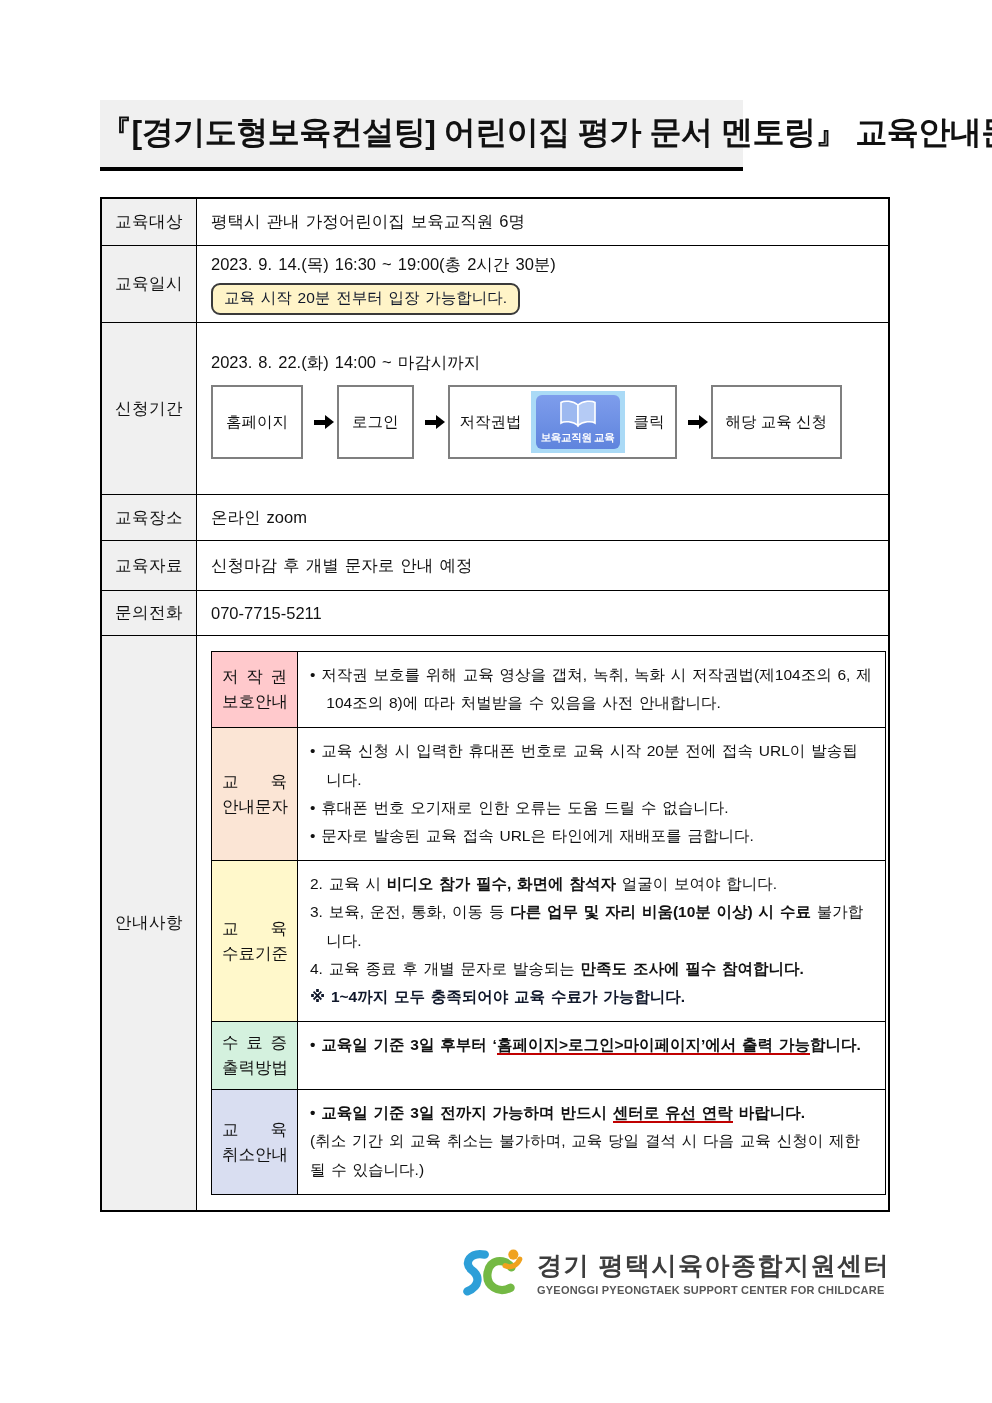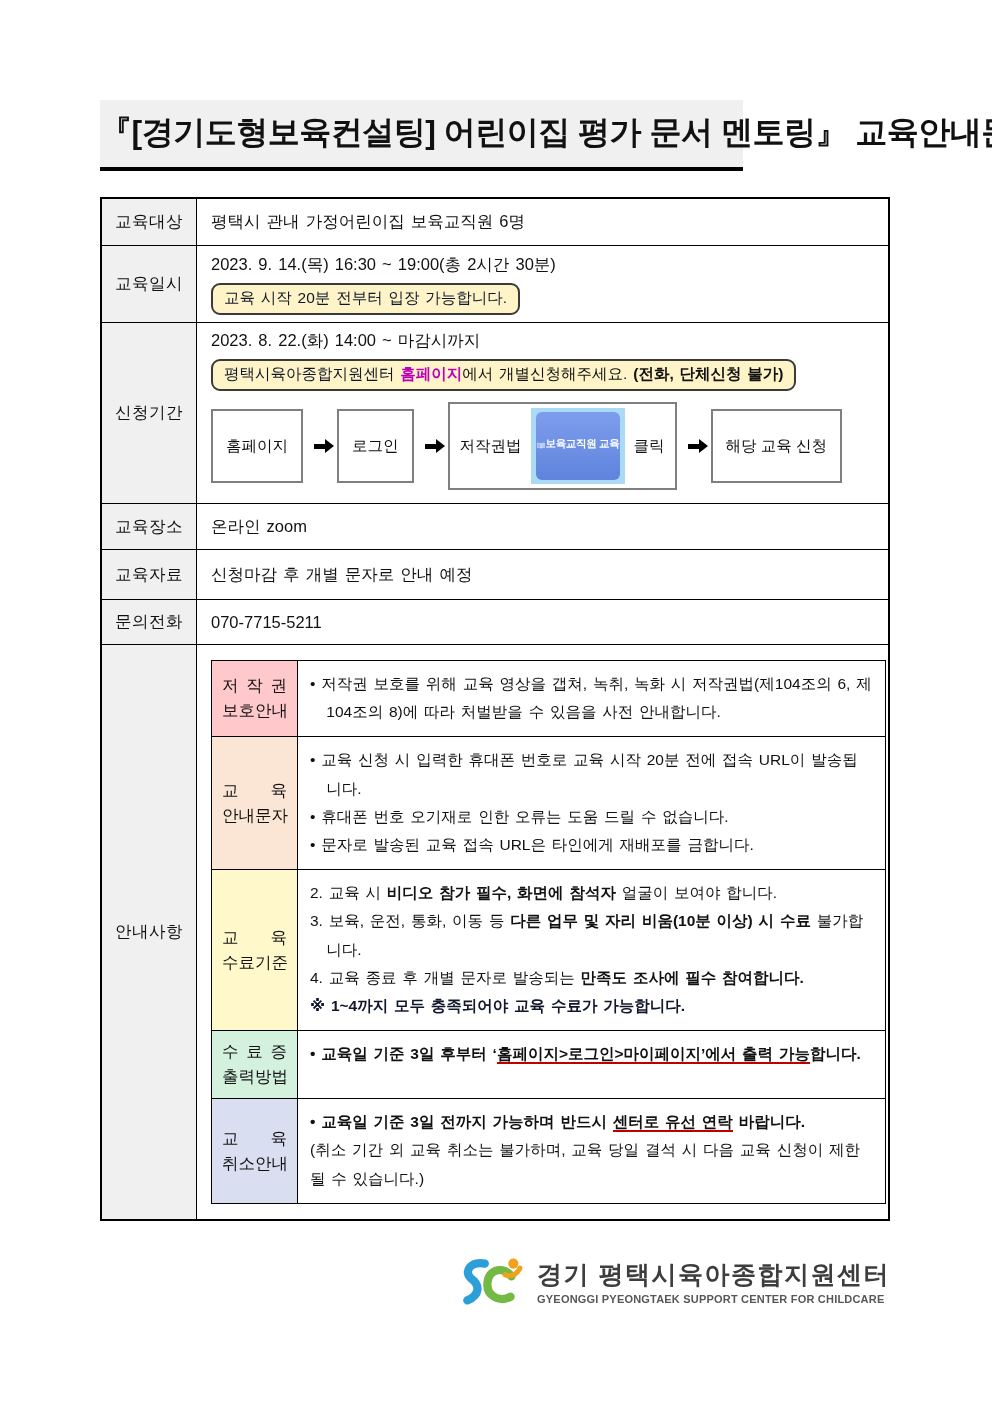--- a/index.html
+++ b/index.html
@@ -32,23 +32,23 @@
   
   .flow { display:flex; align-items:center; gap:11px; margin:4px 0 6px; }
   .flow-box { border:2px solid #7f7f7f; background:#fff; min-height:74px;
               display:flex; align-items:center; justify-content:center;
               font-size:15.5px; padding:0 13px; white-space:nowrap; }
   .flow-box-main { gap:9px; padding:4px 10px; }
   .arrow { position:relative; width:12px; height:5px; background:#000; flex:none; }
   .arrow::after { content:''; position:absolute; left:11px; top:-4.5px;
                   border-left:9px solid #000; border-top:7px solid transparent; border-bottom:7px solid transparent; }
   .edu-frame { background:#aadaf6; padding:4px 5px; }
-  .edu-app { width:84px; height:68px; border-radius:6px;
+  .edu-app { width:84px; height:54px; border-radius:6px;
              background:linear-gradient(#7e9dec,#5f84dd);
-             display:flex; flex-direction:row; align-items:center; justify-content:flex-end; }
+             display:flex; flex-direction:column; align-items:center; justify-content:flex-end;font-family:Liberation Serif, serif; }
   .edu-app svg { margin-bottom:1px; }
   .edu-icon-label { color:#fff; font-size:10.5px; font-weight:700; letter-spacing:-0.3px;
                     padding-bottom:4px; white-space:nowrap; }
 
   
   .nested { margin:8px 0; border:1.5px solid #000; width:675px; align-self:flex-start; }
   .gsec { display:flex; border-top:1.5px solid #000; }
   .gsec:first-child { border-top:none; }
   .gsec-hd { width:86px; min-width:86px; border-right:1.5px solid #000; padding:10px 10px;
              display:flex; flex-direction:column; justify-content:center; gap:3px; font-size:16.5px; font-weight:500; }
@@ -90,21 +90,20 @@
       <div class="tvalue">
         <div class="vline">2023. 9. 14.(목) 16:30 ~ 19:00(총 2시간 30분)</div>
         <div class="notice-box"><span class="c-blue">교육 시작 20분 전부터 입장 가능합니다.</span></div>
       </div>
     </div>
 
     <div class="trow h-apply">
       <div class="tlabel">신청기간</div>
       <div class="tvalue">
         <div class="vline">2023. 8. 22.(화) 14:00 ~ 마감시까지</div>
-        <div class="notice-box"><span class="c-blue">평택시육아종합지원센터 </span><span class="b c-magenta">홈페이지</span><span>에서 개별신청해주세요. </span><span class="b">(전화, 단체신청 불가)</span></div>
         <div class="flow">
           <div class="flow-box">홈페이지</div>
           <div class="arrow"></div>
           <div class="flow-box">로그인</div>
           <div class="arrow"></div>
           <div class="flow-box flow-box-main">
             <span>저작권법</span>
             <div class="edu-frame">
               <div class="edu-app">
                 <svg width="46" height="30" viewBox="0 0 46 30">

